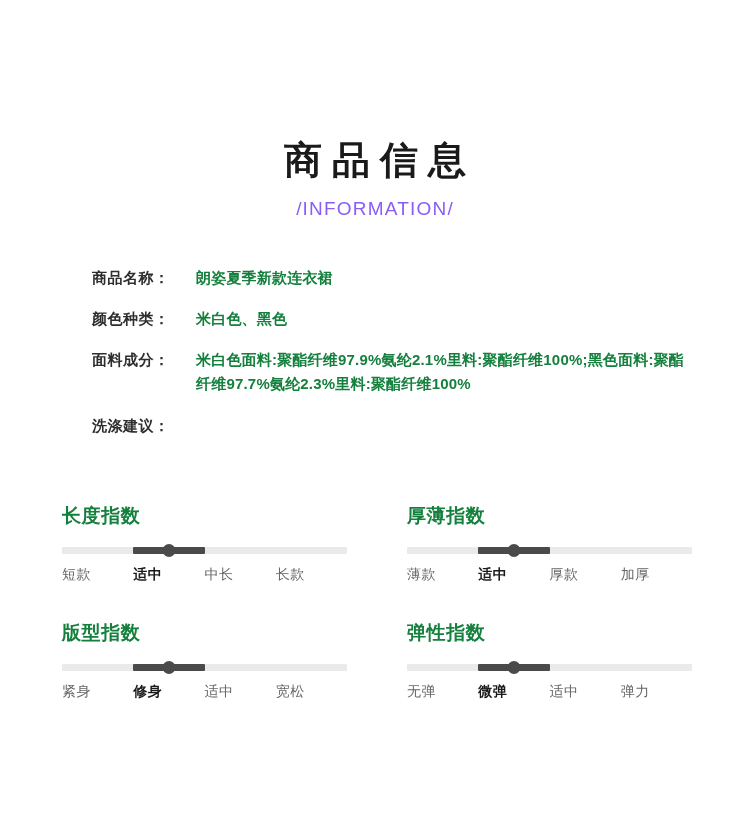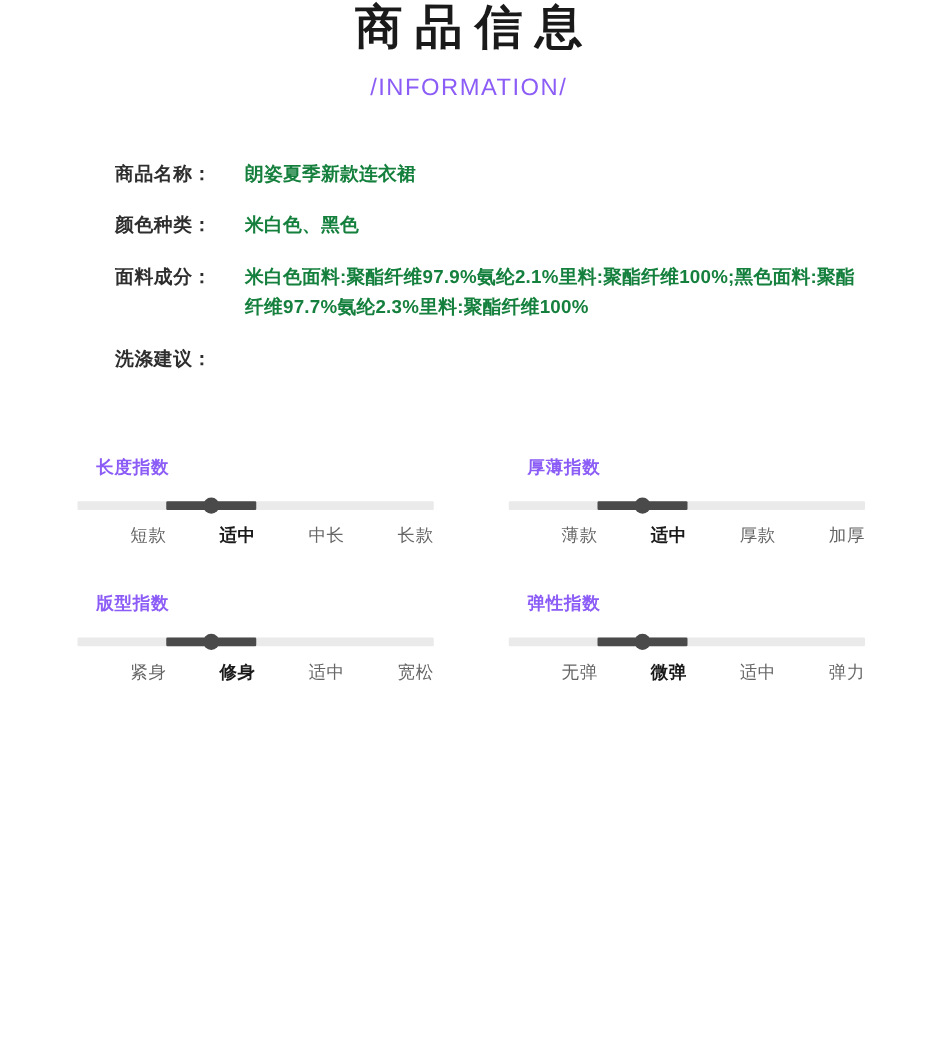--- a/index.html
+++ b/index.html
@@ -19,20 +19,21 @@
   .page {
     width: 750px;
     height: 836px;
     position: relative;
     box-sizing: border-box;
   }
 
   
   .header {
     text-align: center;
+    padding-top: 138px;
   }
   .header-title {
     font-size: 38px;
     font-weight: bold;
     letter-spacing: 10px;
     color: #1a1a1a;
     line-height: 1.2;
     text-indent: 10px;
   }
   .header-sub {
@@ -85,26 +86,25 @@
     box-sizing: border-box;
     margin-bottom: 36px;
   }
   .gauge:nth-child(odd) {
     padding-right: 30px;
   }
   .gauge:nth-child(even) {
     padding-left: 30px;
   }
   .gauge-title {
-    font-size: 14px;
-    font-weight: bold;
-    color: #8b5cf6;
+    font-size: 19px;
+    font-weight: bold;
+    color: #15803d;
     letter-spacing: 0.6px;
     margin-bottom: 18px;
-    margin-left: 15px;
   }
   .gauge-bar {
     position: relative;
     height: 7px;
     background: #eaeaea;
     border-radius: 1px;
     margin-bottom: 12px;
   }
   .gauge-bar .seg {
     position: absolute;
@@ -120,21 +120,21 @@
     height: 13px;
     border-radius: 50%;
     background: #4a4a4a;
     transform: translateX(-50%);
   }
   .gauge-labels {
     display: flex;
   }
   .gauge-labels span {
     flex: 1 1 0;
-    text-align: right;
+    text-align: left;
     font-size: 14px;
     color: #666666;
     letter-spacing: 0.5px;
   }
   .gauge-labels span.active {
     color: #1a1a1a;
     font-weight: bold;
   }
 </style>
 </head>

